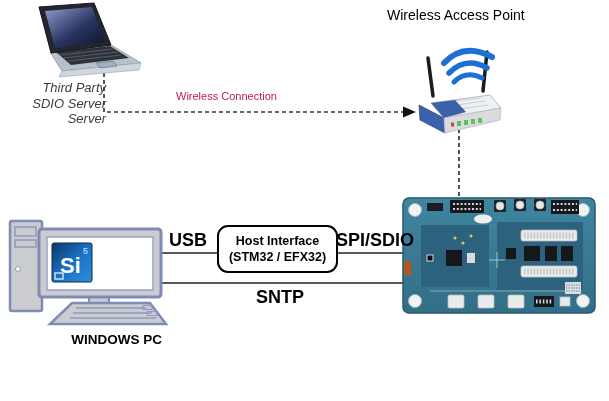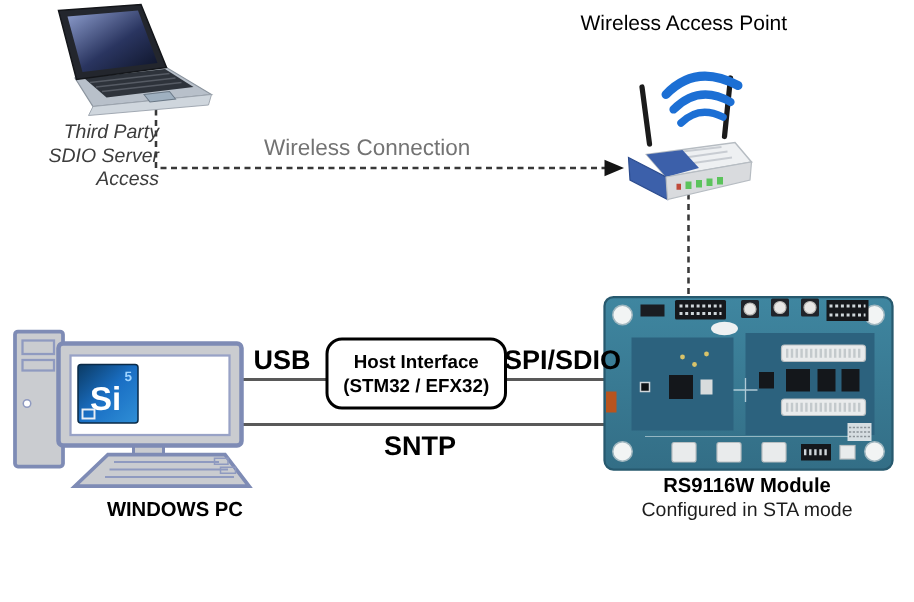--- a/index.html
+++ b/index.html
@@ -4,21 +4,21 @@
 <style>
   html,body{margin:0;padding:0;background:#fff;}
   body{font-family:"Liberation Sans","DejaVu Sans",sans-serif;}
   #stage{position:relative;width:609px;height:401px;background:#ffffff;overflow:hidden;}
   #scene{position:absolute;left:0;top:0;z-index:1;}
   .lbl{position:absolute;z-index:5;color:#000;white-space:nowrap;}
   .lbl-bold{font-weight:bold;font-size:18px;}
   .wap-title{left:387px;top:7px;font-weight:normal;font-size:14px;}
   .laptop-caption{left:6px;top:80px;width:100px;text-align:right;font-size:13px;
     color:#3c3c3c;line-height:15.5px;white-space:normal;font-style:italic;}
-  .wireless-label{left:176px;top:90px;font-size:15px;color:#737373;}
+  .wireless-label{left:176px;top:90px;font-size:11px;color:#be185d;}
   .usb-label{left:169px;top:230px;}
   .spi-label{left:336px;top:230px;text-align:right;}
   .uart-label{left:256px;top:287px;}
   .pc-caption{left:38px;top:332px;width:124px;text-align:right;font-weight:bold;font-size:13.5px;}
   .module-caption{left:400px;top:316px;width:196px;text-align:center;white-space:normal;}
   .module-title{font-weight:bold;font-size:13.5px;line-height:16px;}
   .module-sub{font-size:13px;color:#1d1d1d;line-height:15px;}
   .host-box{position:absolute;left:217px;top:225px;width:121px;height:48px;box-sizing:border-box;
     background:#fff;border:2.5px solid #000;border-radius:11px;z-index:4;
     display:flex;flex-direction:column;align-items:center;justify-content:center;
@@ -163,34 +163,30 @@
       <line x1="566" y1="288" x2="580" y2="288" stroke="#8a9298" stroke-width="1" stroke-dasharray="1.5 1"></line>
       <line x1="566" y1="291" x2="580" y2="291" stroke="#8a9298" stroke-width="1" stroke-dasharray="1.5 1"></line>
     </g>
   </svg>
 
   <div class="lbl wap-title">Wireless Access Point</div>
 
   <div class="lbl laptop-caption">
     <div>Third Party</div>
     <div>SDIO Server</div>
-    <div>Access</div>
+    <div>Server</div>
   </div>
 
   <div class="lbl wireless-label">Wireless Connection</div>
 
   <div class="lbl lbl-bold usb-label">USB</div>
   <div class="lbl lbl-bold spi-label">SPI/SDIO</div>
   <div class="lbl lbl-bold uart-label">SNTP</div>
 
   <div class="host-box">
     <div>Host Interface</div>
     <div>(STM32 / EFX32)</div>
   </div>
 
   <div class="lbl pc-caption">WINDOWS PC</div>
 
-  <div class="lbl module-caption">
-    <div class="module-title">RS9116W Module</div>
-    <div class="module-sub">Configured in STA mode</div>
-  </div>
 
 </div>
 
 </body></html>

